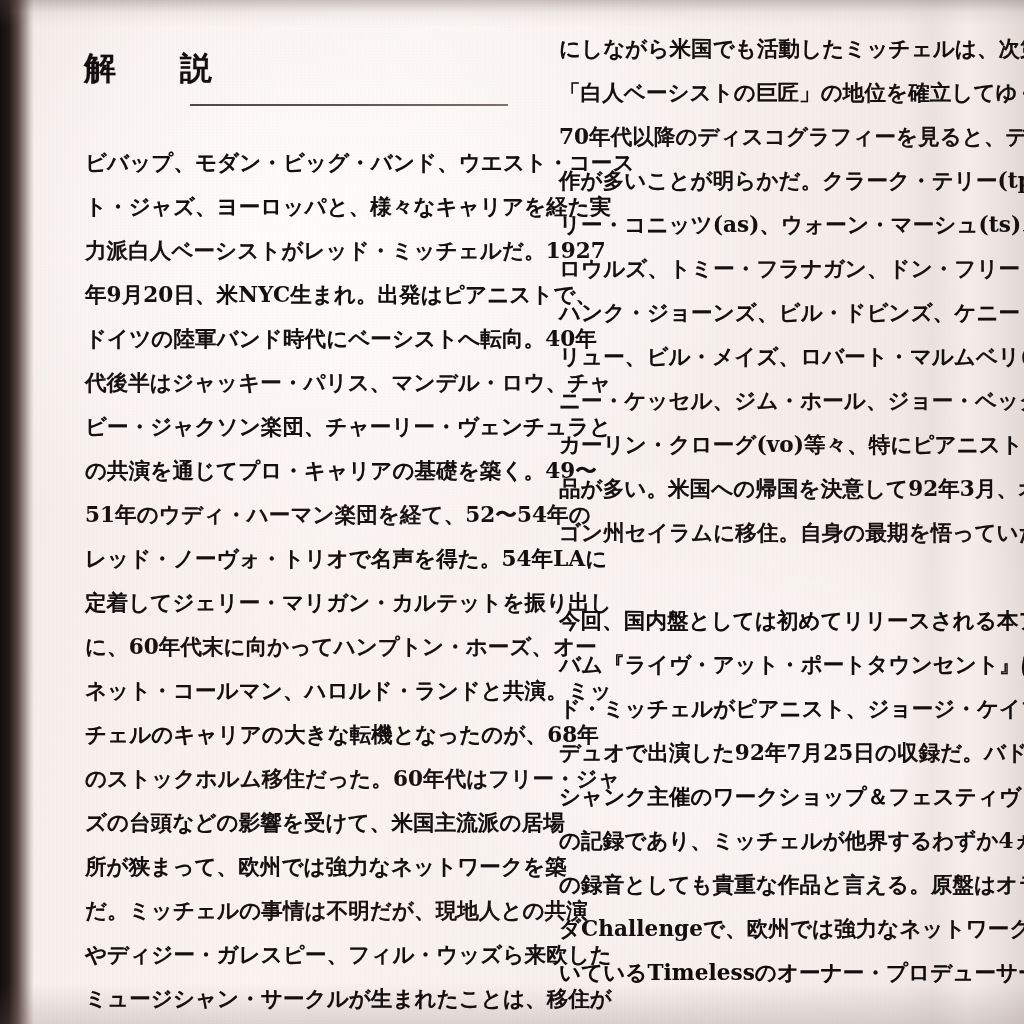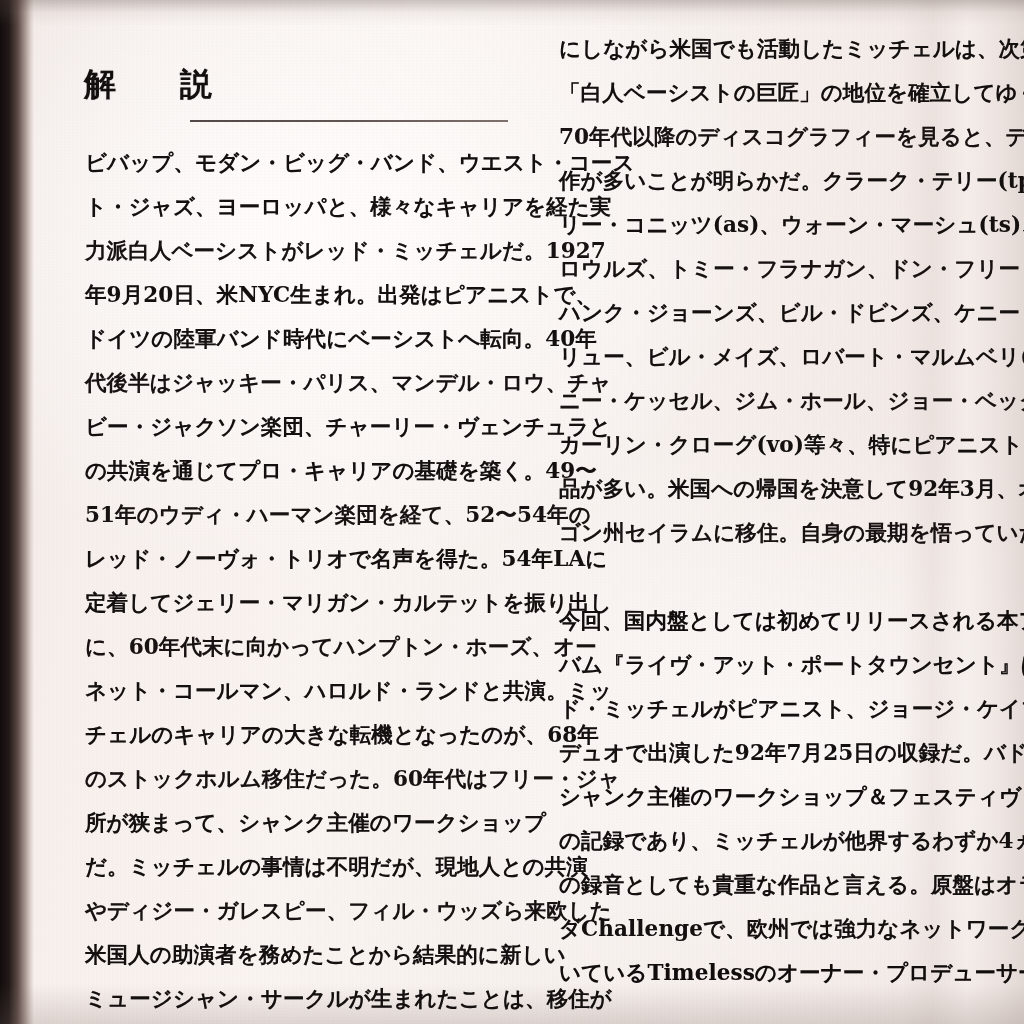--- a/index.html
+++ b/index.html
@@ -67,21 +67,21 @@
   
   #content {
     position: absolute;
     inset: 0;
   }
 
   
   #heading-block {
     position: absolute;
     left: 84px;
-    top: 68px;
+    top: 52px;
     width: 430px;
     height: 62px;
   }
   #heading-title {
     position: absolute;
     left: 0;
     top: 0;
     font-family: "DejaVu Serif", "Liberation Serif", serif;
     font-weight: 700;
     font-size: 32px;
@@ -154,24 +154,24 @@
           <span class="line">代後半はジャッキー・パリス、マンデル・ロウ、チャ</span>
           <span class="line">ビー・ジャクソン楽団、チャーリー・ヴェンチュラと</span>
           <span class="line">の共演を通じてプロ・キャリアの基礎を築く。49〜</span>
           <span class="line">51年のウディ・ハーマン楽団を経て、52〜54年の</span>
           <span class="line">レッド・ノーヴォ・トリオで名声を得た。54年LAに</span>
           <span class="line">定着してジェリー・マリガン・カルテットを振り出し</span>
           <span class="line">に、60年代末に向かってハンプトン・ホーズ、オー</span>
           <span class="line">ネット・コールマン、ハロルド・ランドと共演。ミッ</span>
           <span class="line">チェルのキャリアの大きな転機となったのが、68年</span>
           <span class="line">のストックホルム移住だった。60年代はフリー・ジャ</span>
-          <span class="line">所が狭まって、シャンク主催のワークショップ</span>
+          <span class="line">ズの台頭などの影響を受けて、米国主流派の居場</span>
+          <span class="line">所が狭まって、欧州では強力なネットワークを築</span>
           <span class="line">だ。ミッチェルの事情は不明だが、現地人との共演</span>
           <span class="line">やディジー・ガレスピー、フィル・ウッズら来欧した</span>
-          <span class="line">米国人の助演者を務めたことから結果的に新しい</span>
           <span class="line">ミュージシャン・サークルが生まれたことは、移住が</span>
         </div>
       </div>
     <div id="column-right" class="column">
         <div class="para">
           <span class="line">にしながら米国でも活動したミッチェルは、次第に</span>
           <span class="line">「白人ベーシストの巨匠」の地位を確立してゆく。</span>
           <span class="line">70年代以降のディスコグラフィーを見ると、デュオ</span>
           <span class="line">作が多いことが明らかだ。クラーク・テリー(tp)、</span>
           <span class="line">リー・コニッツ(as)、ウォーン・マーシュ(ts)、ジミー・</span>

